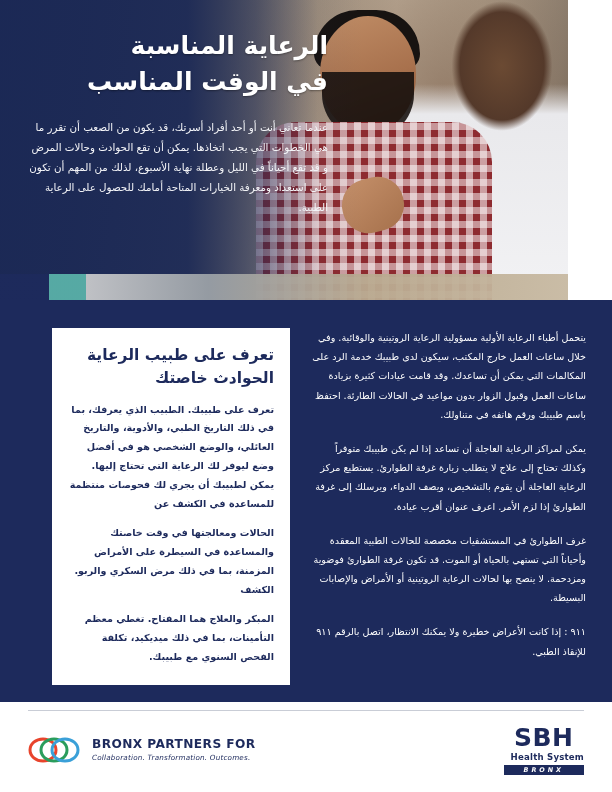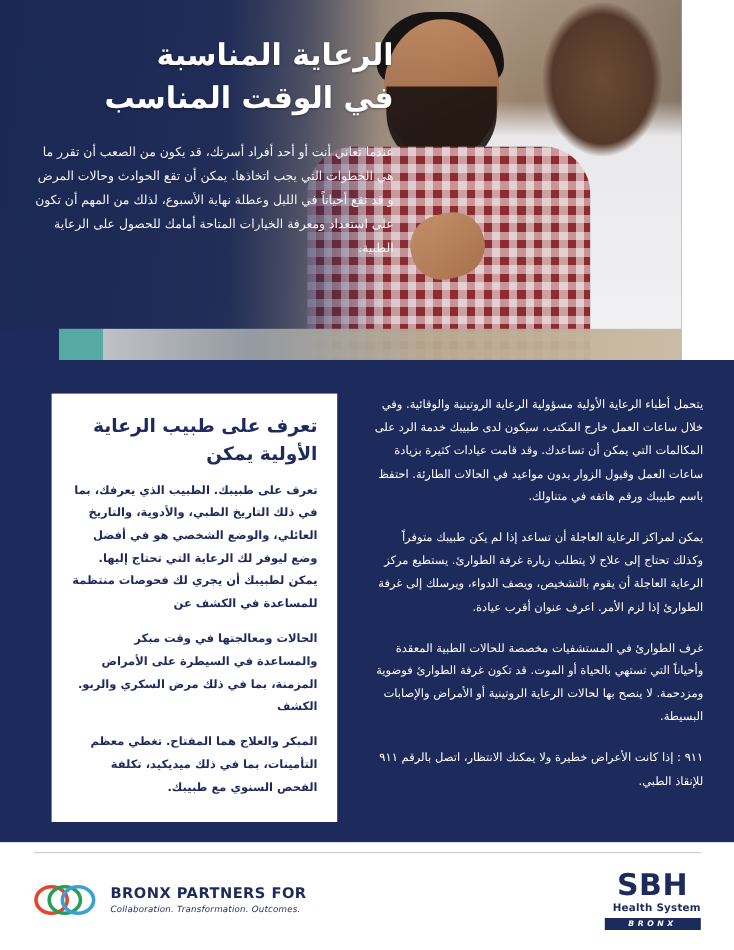--- a/index.html
+++ b/index.html
@@ -140,21 +140,21 @@
     top: 300px; left: 0;
     width: 612px;
     height: 402px;
     background: #1d2a5c;
     padding: 28px 26px 0 26px;
     direction: rtl;
   }
   .cols {
     display: flex;
     flex-direction: row;
-    gap: 28px;
+    gap: 18px;
     align-items: flex-start;
   }
   .col-left {
     width: 278px;
     direction: rtl;
     text-align: right;
     color: #ffffff;
     font-size: 9.6px;
     line-height: 2.0;
   }
@@ -267,24 +267,24 @@
     <div class="col-left">
       <p>يتحمل أطباء الرعاية الأولية مسؤولية الرعاية الروتينية والوقائية. وفي خلال ساعات العمل خارج المكتب، سيكون لدى طبيبك خدمة الرد على المكالمات التي يمكن أن تساعدك. وقد قامت عيادات كثيرة بزيادة ساعات العمل وقبول الزوار بدون مواعيد في الحالات الطارئة. احتفظ باسم طبيبك ورقم هاتفه في متناولك.</p>
       <p>يمكن لمراكز الرعاية العاجلة أن تساعد إذا لم يكن طبيبك متوفراً وكذلك تحتاج إلى علاج لا يتطلب زيارة غرفة الطوارئ. يستطيع مركز الرعاية العاجلة أن يقوم بالتشخيص، ويصف الدواء، ويرسلك إلى غرفة الطوارئ إذا لزم الأمر. اعرف عنوان أقرب عيادة.</p>
       <p>غرف الطوارئ في المستشفيات مخصصة للحالات الطبية المعقدة وأحياناً التي تستهي بالحياة أو الموت. قد تكون غرفة الطوارئ فوضوية ومزدحمة. لا ينصح بها لحالات الرعاية الروتينية أو الأمراض والإصابات البسيطة.</p>
       <p>٩١١ : إذا كانت الأعراض خطيرة ولا يمكنك الانتظار، اتصل بالرقم ٩١١ للإنقاذ الطبي.</p>
     </div>
 
     <div class="card">
       <h2 class="card-title">
         <span>تعرف على طبيب الرعاية</span>
-        <span class="l2">الأولية يمكن</span>
+        <span class="l2">الحوادث خاصتك</span>
       </h2>
       <p>تعرف على طبيبك. الطبيب الذي يعرفك، بما في ذلك التاريخ الطبي، والأدوية، والتاريخ العائلي، والوضع الشخصي هو في أفضل وضع ليوفر لك الرعاية التي تحتاج إليها. يمكن لطبيبك أن يجري لك فحوصات منتظمة للمساعدة في الكشف عن</p>
-      <p>الحالات ومعالجتها في وقت مبكر والمساعدة في السيطرة على الأمراض المزمنة، بما في ذلك مرض السكري والربو. الكشف</p>
+      <p>الحالات ومعالجتها في وقت خاصتك والمساعدة في السيطرة على الأمراض المزمنة، بما في ذلك مرض السكري والربو. الكشف</p>
       <p>المبكر والعلاج هما المفتاح. تغطي معظم التأمينات، بما في ذلك ميديكيد، تكلفة الفحص السنوي مع طبيبك.</p>
     </div>
 
   </div>
 </div>
 
 <div class="footer">
   <div class="footer-rule"></div>
   <div class="footer-inner">
 

